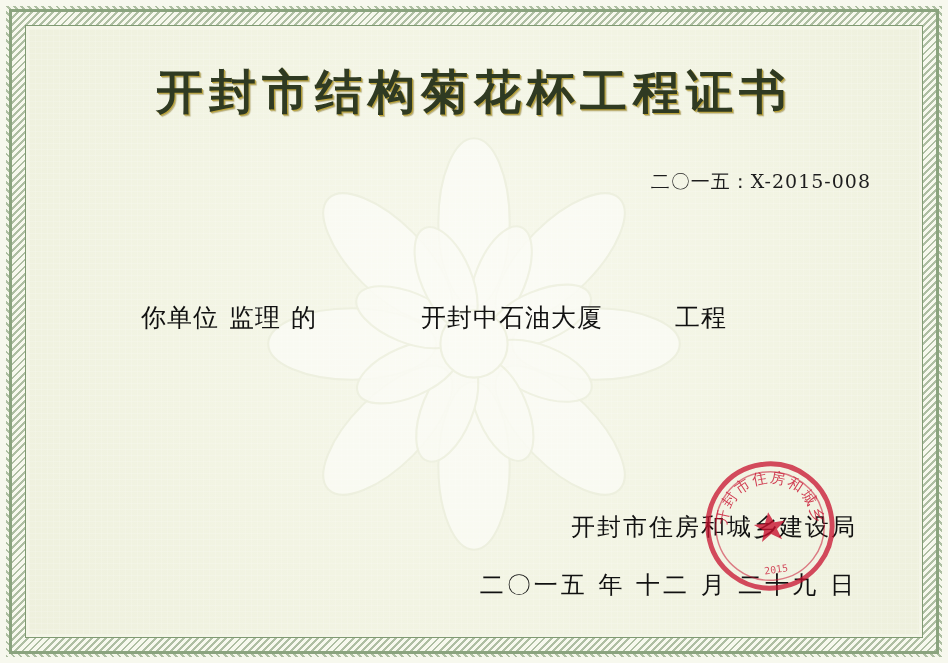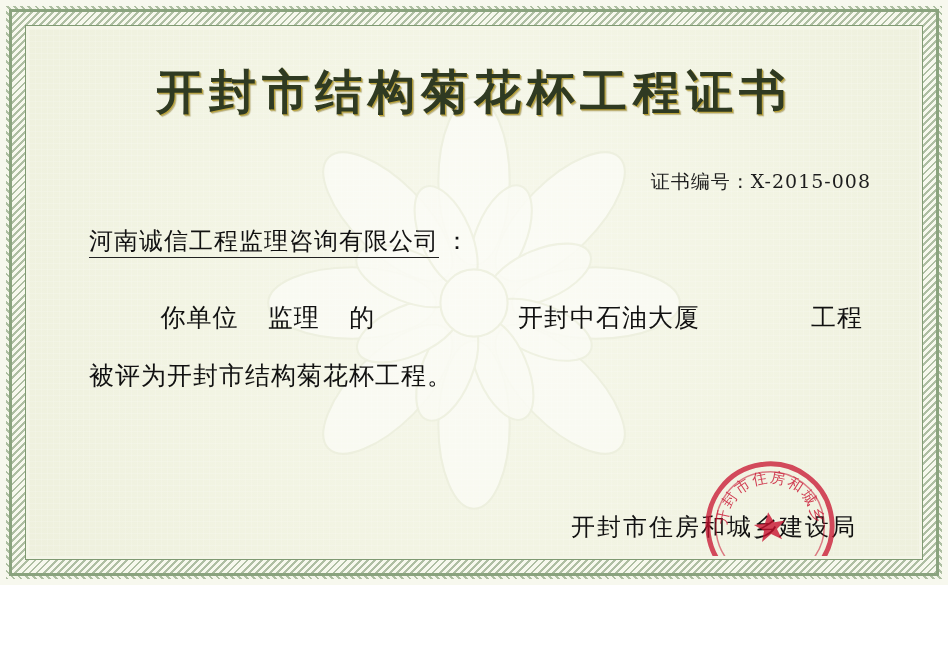--- a/index.html
+++ b/index.html
@@ -11,21 +11,21 @@
     width: 948px;
     height: 663px;
     font-family: "DejaVu Sans", sans-serif;
     overflow: hidden;
   }
 
   
   .certificate {
     position: relative;
     width: 948px;
-    height: 585px;
+    height: 663px;
     box-sizing: border-box;
     background: #8b5cf6;
     overflow: hidden;
   }
 
   
   .border-outer {
     position: absolute;
     inset: 0;
     box-sizing: border-box;
@@ -143,21 +143,20 @@
   }
 
   .body-line {
     position: absolute;
     left: 60px;
     right: 56px;
     font-family: Liberation Serif, serif;
     font-size: 25px;
     color: #111;
     letter-spacing: 1px;
-    justify-content: space-between;
   }
   .line1 {
     top: 272px;
     display: flex;
     align-items: baseline;
     white-space: nowrap;
   }
   .line1 .indent { display: inline-block; width: 52px; }
   .line1 .seg-role { padding: 0 10px; }
   .line1 .gap1 { display: inline-block; width: 86px; }
@@ -242,39 +241,35 @@
           <circle cx="0" cy="0" r="16"></circle>
         </g>
       </g>
     </svg>
 
     <div class="content">
 
       <div class="cert-title">开封市结构菊花杯工程证书</div>
 
       <div class="cert-number">
-        <span>证书编号：</span><span>X-2015-008</span>
+        <span>二〇一五：</span><span>X-2015-008</span>
       </div>
 
-      <div class="recipient">
-        <span class="name">河南诚信工程监理咨询有限公司</span><span class="colon">：</span>
-      </div>
 
       <div class="body-line line1">
         <span class="indent"></span>
         <span>你单位</span>
         <span class="seg-role">监理</span>
         <span>的</span>
         <span class="gap1"></span>
         <span class="project">开封中石油大厦</span>
         <span class="gap2"></span>
         <span>工程</span>
       </div>
 
-      <div class="body-line line2">被评为开封市结构菊花杯工程。</div>
 
 
       <div class="issuer">开封市住房和城乡建设局</div>
 
       <div class="date">二〇一五 年 十二 月 二十九 日</div>
 
       <svg class="seal" viewBox="0 0 140 140">
         <circle cx="70" cy="70" r="63" fill="none" stroke="#c8102e" stroke-width="5" opacity="0.85"></circle>
         <circle cx="70" cy="70" r="55" fill="none" stroke="#c8102e" stroke-width="1.5" opacity="0.6"></circle>
         <path id="sealArcTop" d="M 70 70 m -44,0 a 44,44 0 1,1 88,0" fill="none"></path>

